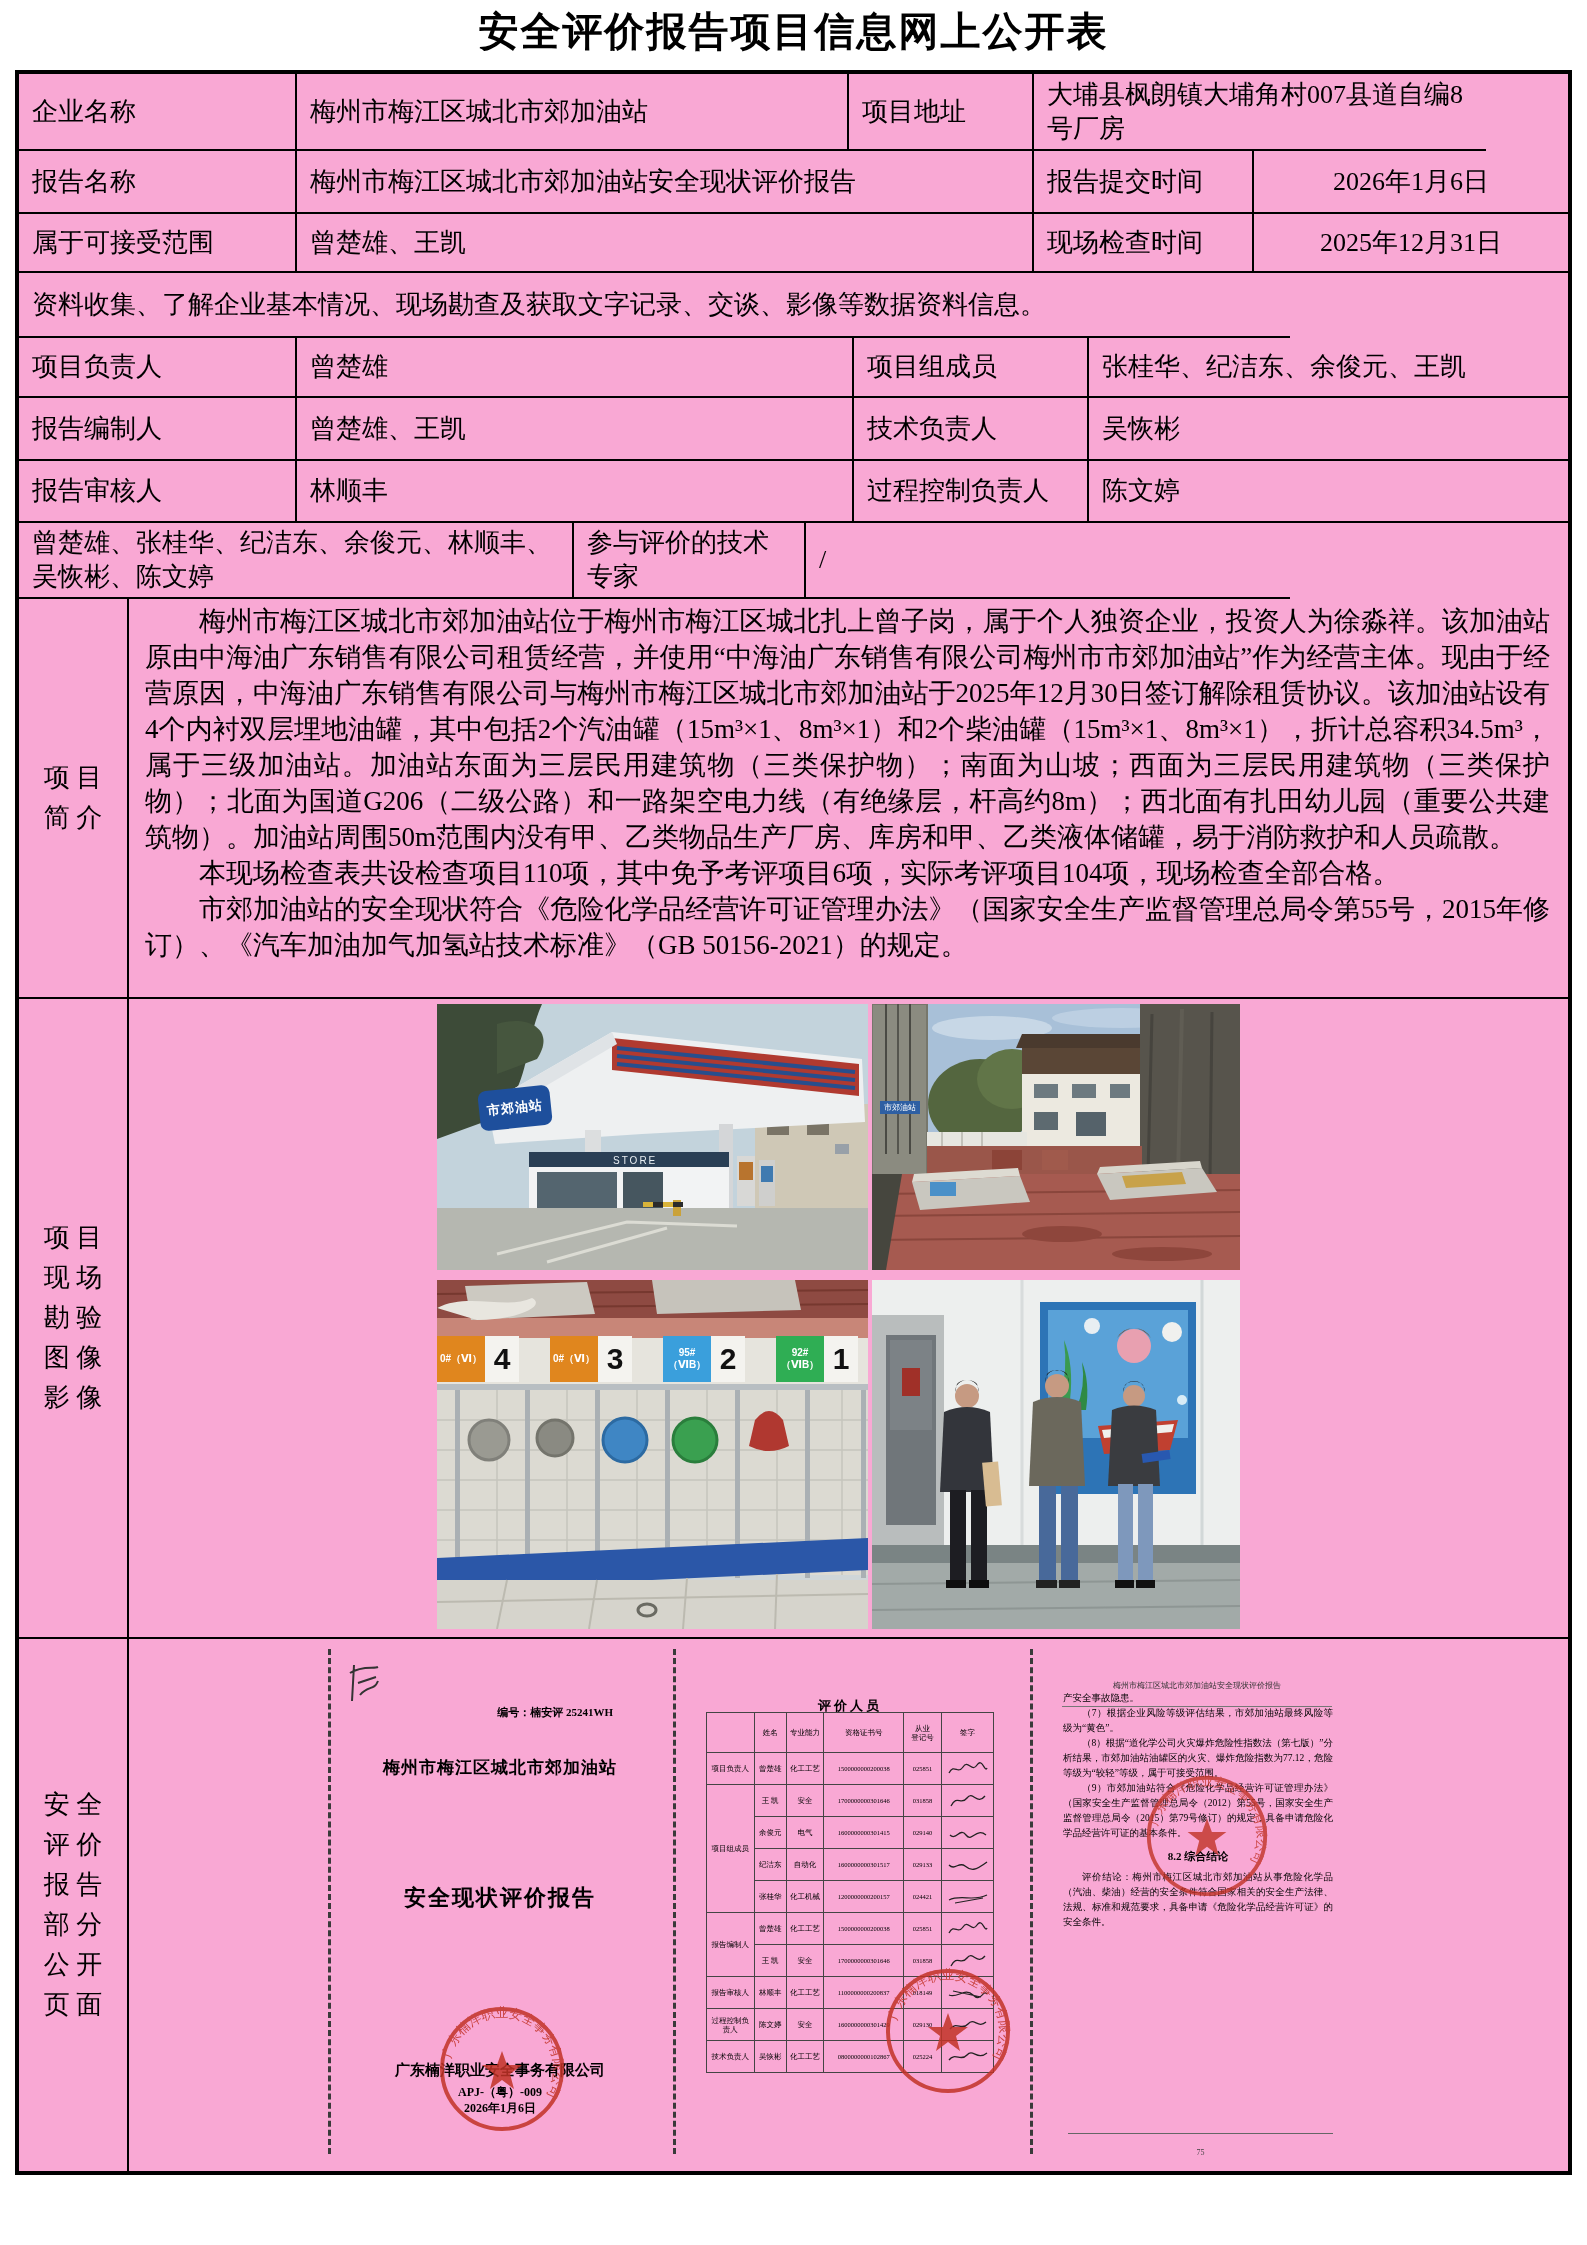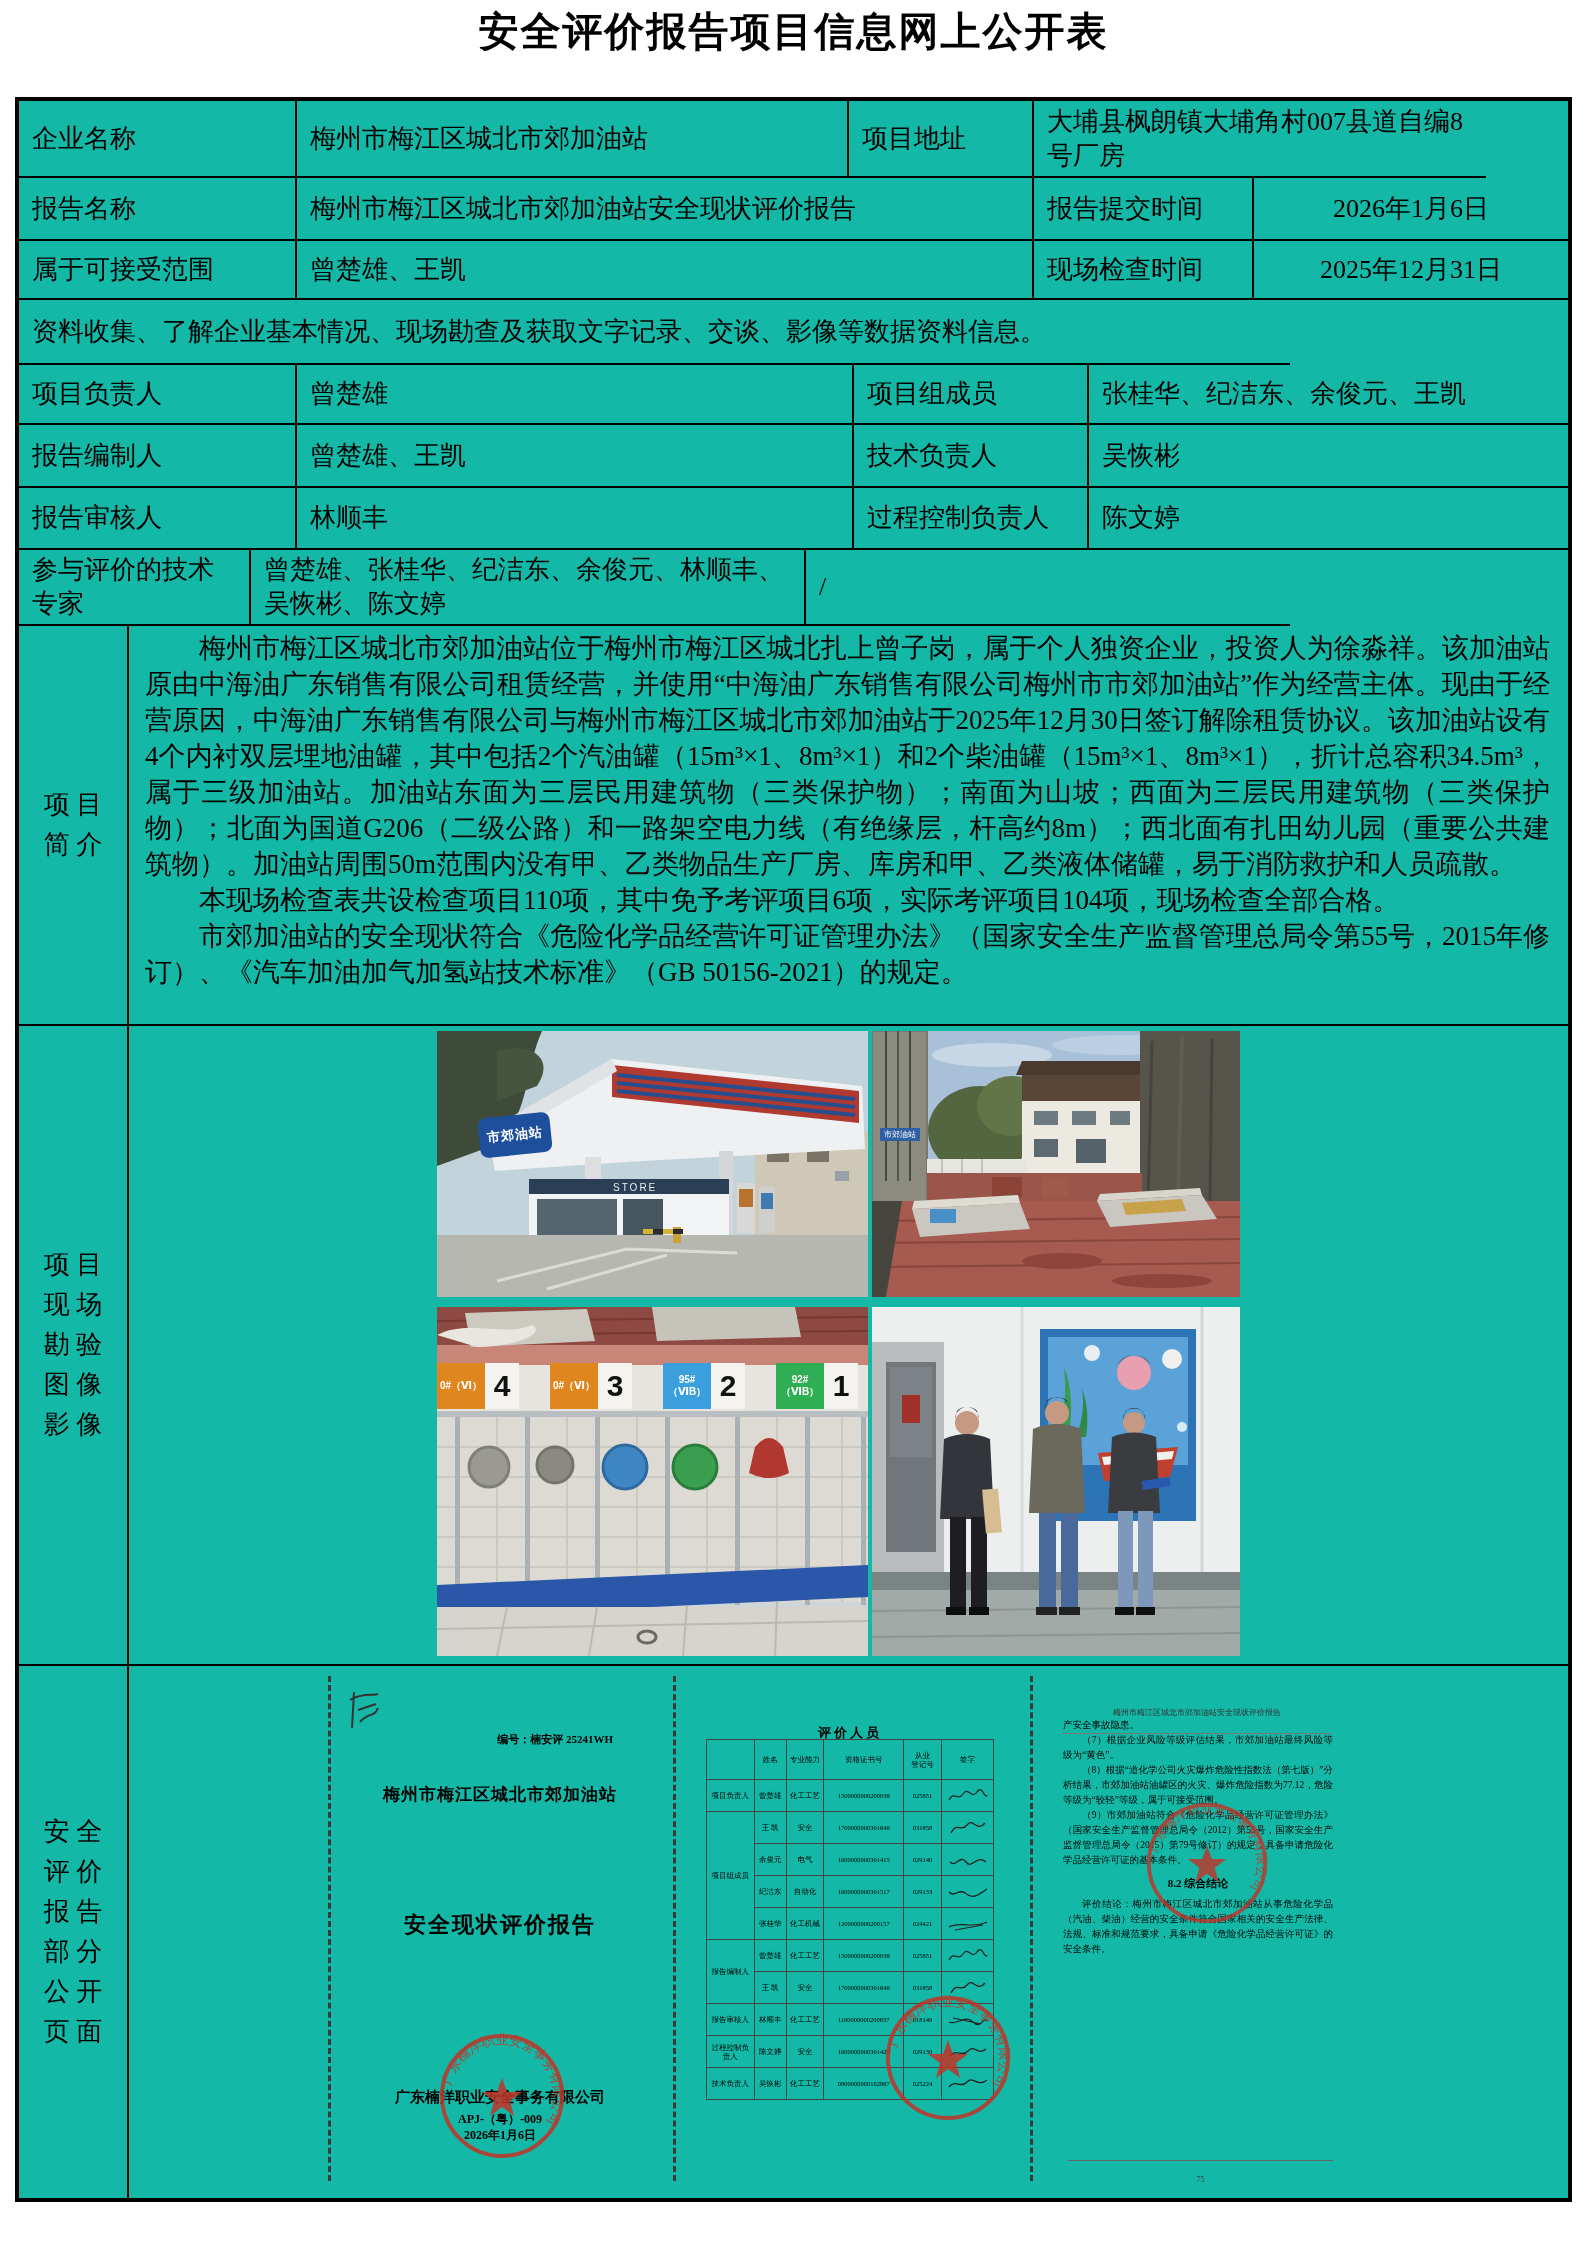--- a/index.html
+++ b/index.html
@@ -9,22 +9,22 @@
     font-family:"Liberation Serif","DejaVu Serif",serif;
     color:#000;
   }
   .page-title {
     position:absolute; top:4px; left:0; width:1587px;
     text-align:center; font-size:40px; font-weight:bold;
     font-family:"Liberation Sans","DejaVu Sans",sans-serif;
     letter-spacing:2px;
   }
   .tbl {
-    position:absolute; left:15px; top:97px; width:1557px; height:2105px;
-    border:4px solid #000; background:#14b8a6;
+    position:absolute; left:15px; top:70px; width:1557px; height:2105px;
+    border:4px solid #000; background:#f9a8d4;
   }
   .row { display:flex; width:100%; }
   .c {
     border-right:2px solid #000; border-bottom:2px solid #000;
     display:flex; align-items:center;
     font-size:26px; line-height:34px;
     padding:4px 10px 4px 13px;
     overflow:hidden;
   }
   .c.last { border-right:none; }
@@ -149,23 +149,23 @@
   </div>
 
   <div class="row r7">
     <div class="c w-label">报告审核人</div>
     <div class="c w5v">林顺丰</div>
     <div class="c w5l">过程控制负责人</div>
     <div class="c w5r last">陈文婷</div>
   </div>
 
   <div class="row r8">
+    <div class="c w8v">曾楚雄、张桂华、纪洁东、余俊元、林顺丰、吴恢彬、陈文婷</div>
     <div class="c w8l pre">参与评价的技术
 专家</div>
-    <div class="c w8v">曾楚雄、张桂华、纪洁东、余俊元、林顺丰、吴恢彬、陈文婷</div>
     <div class="c w8r last">/</div>
   </div>
 
   <div class="row r9">
     <div class="c w-nlabel vlabel">项 目
 简 介</div>
     <div class="c w-wide last intro-cell">
       <p>梅州市梅江区城北市郊加油站位于梅州市梅江区城北扎上曾子岗，属于个人独资企业，投资人为徐淼祥。该加油站原由中海油广东销售有限公司租赁经营，并使用“中海油广东销售有限公司梅州市市郊加油站”作为经营主体。现由于经营原因，中海油广东销售有限公司与梅州市梅江区城北市郊加油站于2025年12月30日签订解除租赁协议。该加油站设有4个内衬双层埋地油罐，其中包括2个汽油罐（15m³×1、8m³×1）和2个柴油罐（15m³×1、8m³×1），折计总容积34.5m³，属于三级加油站。加油站东面为三层民用建筑物（三类保护物）；南面为山坡；西面为三层民用建筑物（三类保护物）；北面为国道G206（二级公路）和一路架空电力线（有绝缘层，杆高约8m）；西北面有扎田幼儿园（重要公共建筑物）。加油站周围50m范围内没有甲、乙类物品生产厂房、库房和甲、乙类液体储罐，易于消防救护和人员疏散。</p>
       <p>本现场检查表共设检查项目110项，其中免予考评项目6项，实际考评项目104项，现场检查全部合格。</p>
       <p>市郊加油站的安全现状符合《危险化学品经营许可证管理办法》（国家安全生产监督管理总局令第55号，2015年修订）、《汽车加油加气加氢站技术标准》（GB 50156-2021）的规定。</p>

